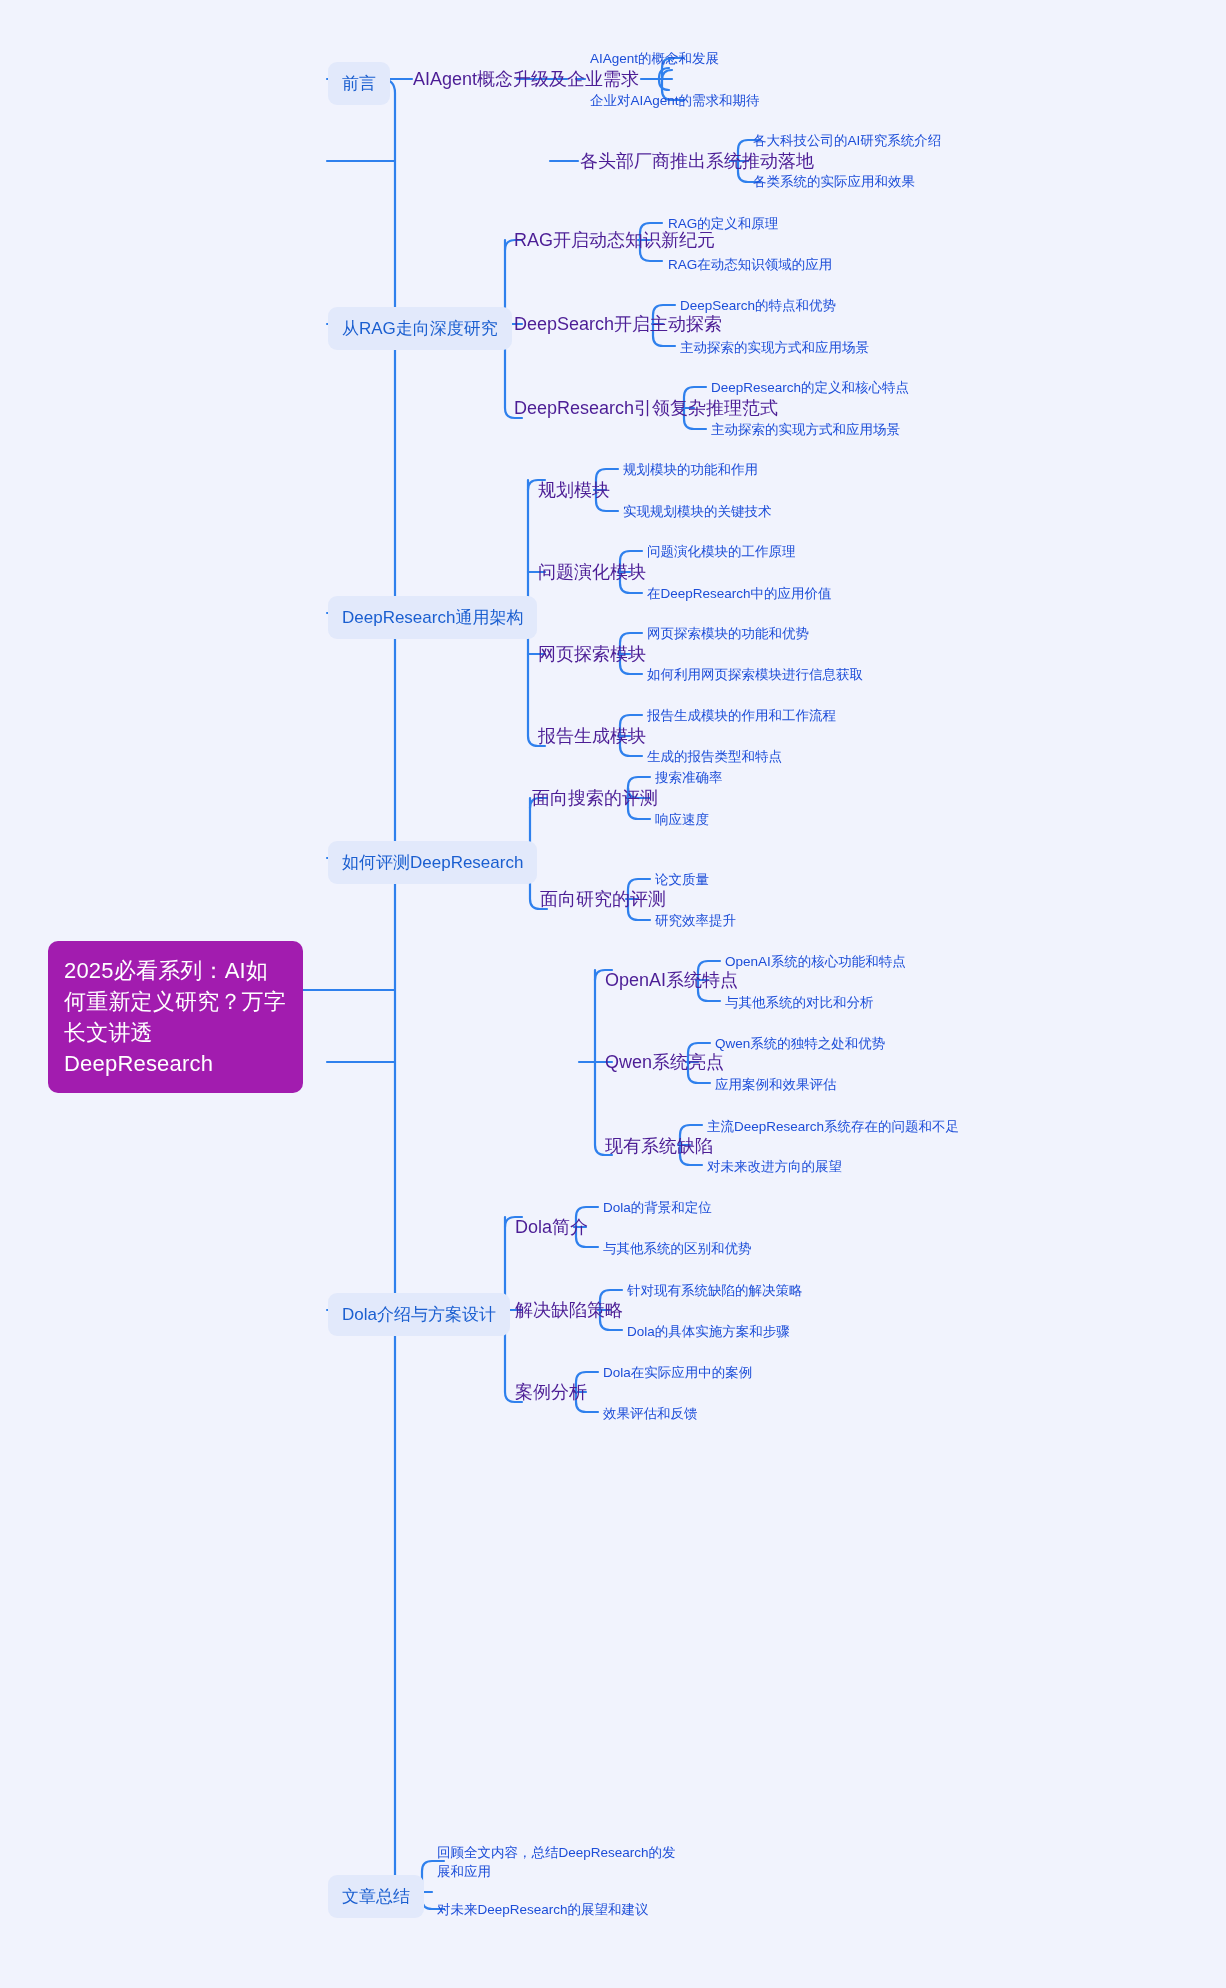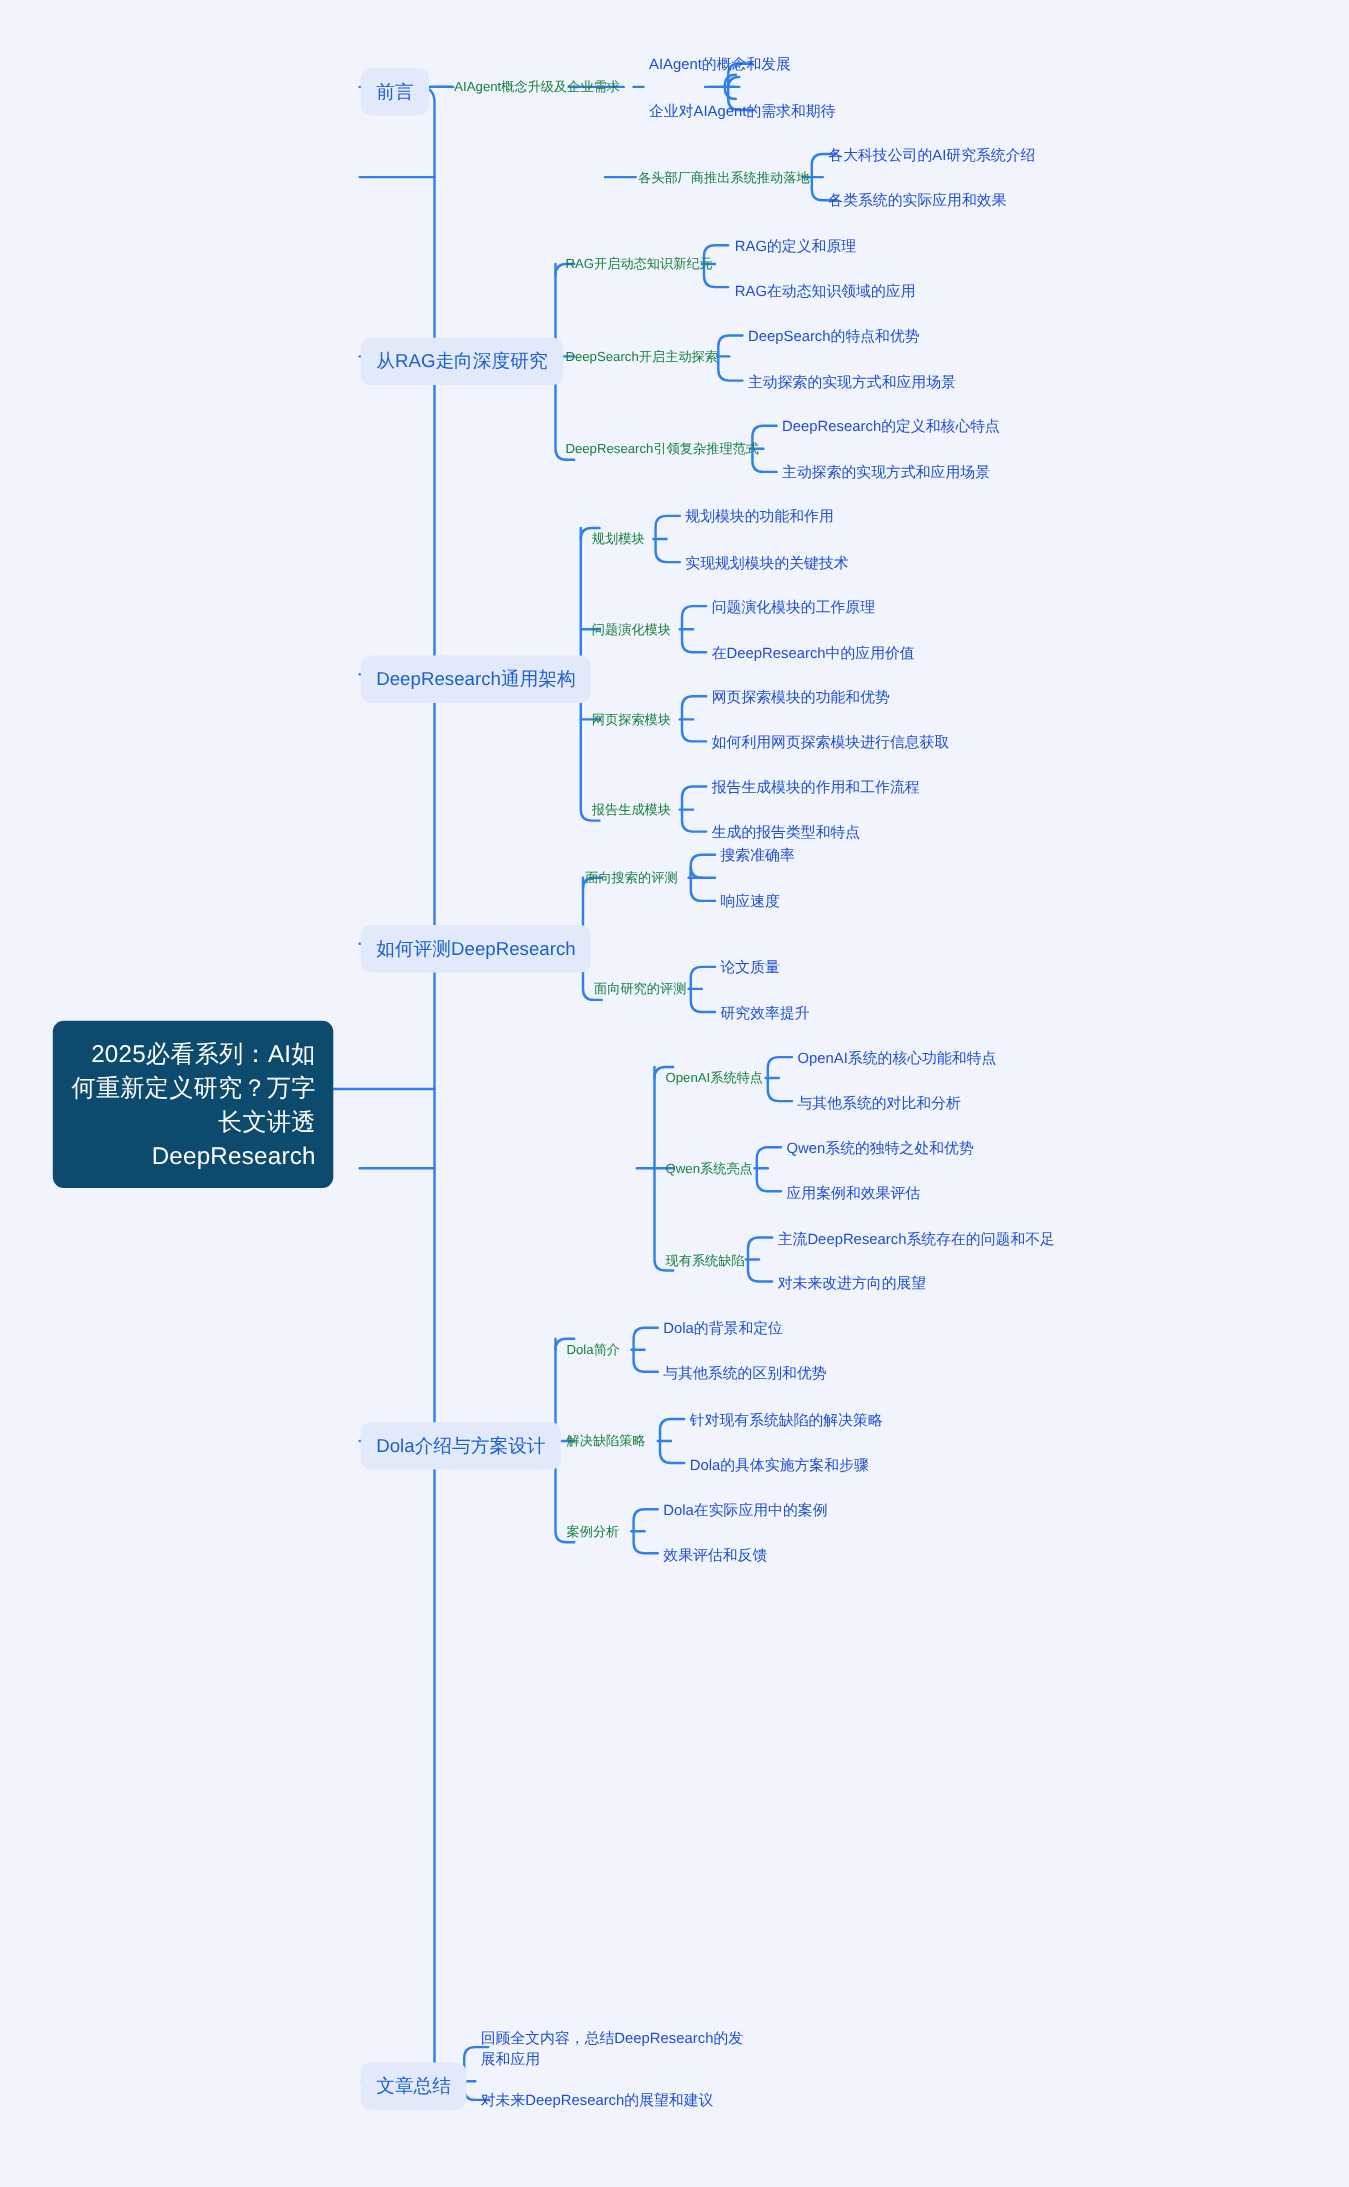--- a/index.html
+++ b/index.html
@@ -9,46 +9,47 @@
     font-family:"Liberation Sans","DejaVu Sans",sans-serif;
     overflow:hidden;
   }
   #mindmap{position:relative;width:1226px;height:1988px;}
   svg#wires{position:absolute;left:0;top:0;width:1226px;height:1988px;pointer-events:none;}
 
   .node{position:absolute;box-sizing:border-box;}
 
   
   .root{
-    background:#0c4a6e;
+    background:#a21caf;
     color:#ffffff;
     border-radius:10px;
-    text-align:right;
+    text-align:left;
     font-size:22px;
     line-height:31px;
     padding:14px 16px;
     letter-spacing:0.2px;
+    margin-top:13px;
   }
 
   
   .lvl1{
     background:#e2e9fb;
     color:#1b5fd0;
     border-radius:9px;
     font-size:17px;
     line-height:25px;
     padding:9px 14px;
     white-space:nowrap;
   }
   .lvl1.wrap{white-space:normal;}
 
   
   .lvl2{
-    color:#15803d;
-    font-size:12px;
+    color:#4c1d95;
+    font-size:18px;
     line-height:20px;
     white-space:nowrap;
   }
 
   
   .lvl3{
     color:#1d4ed8;
     font-size:13.5px;
     line-height:19px;
     white-space:nowrap;

